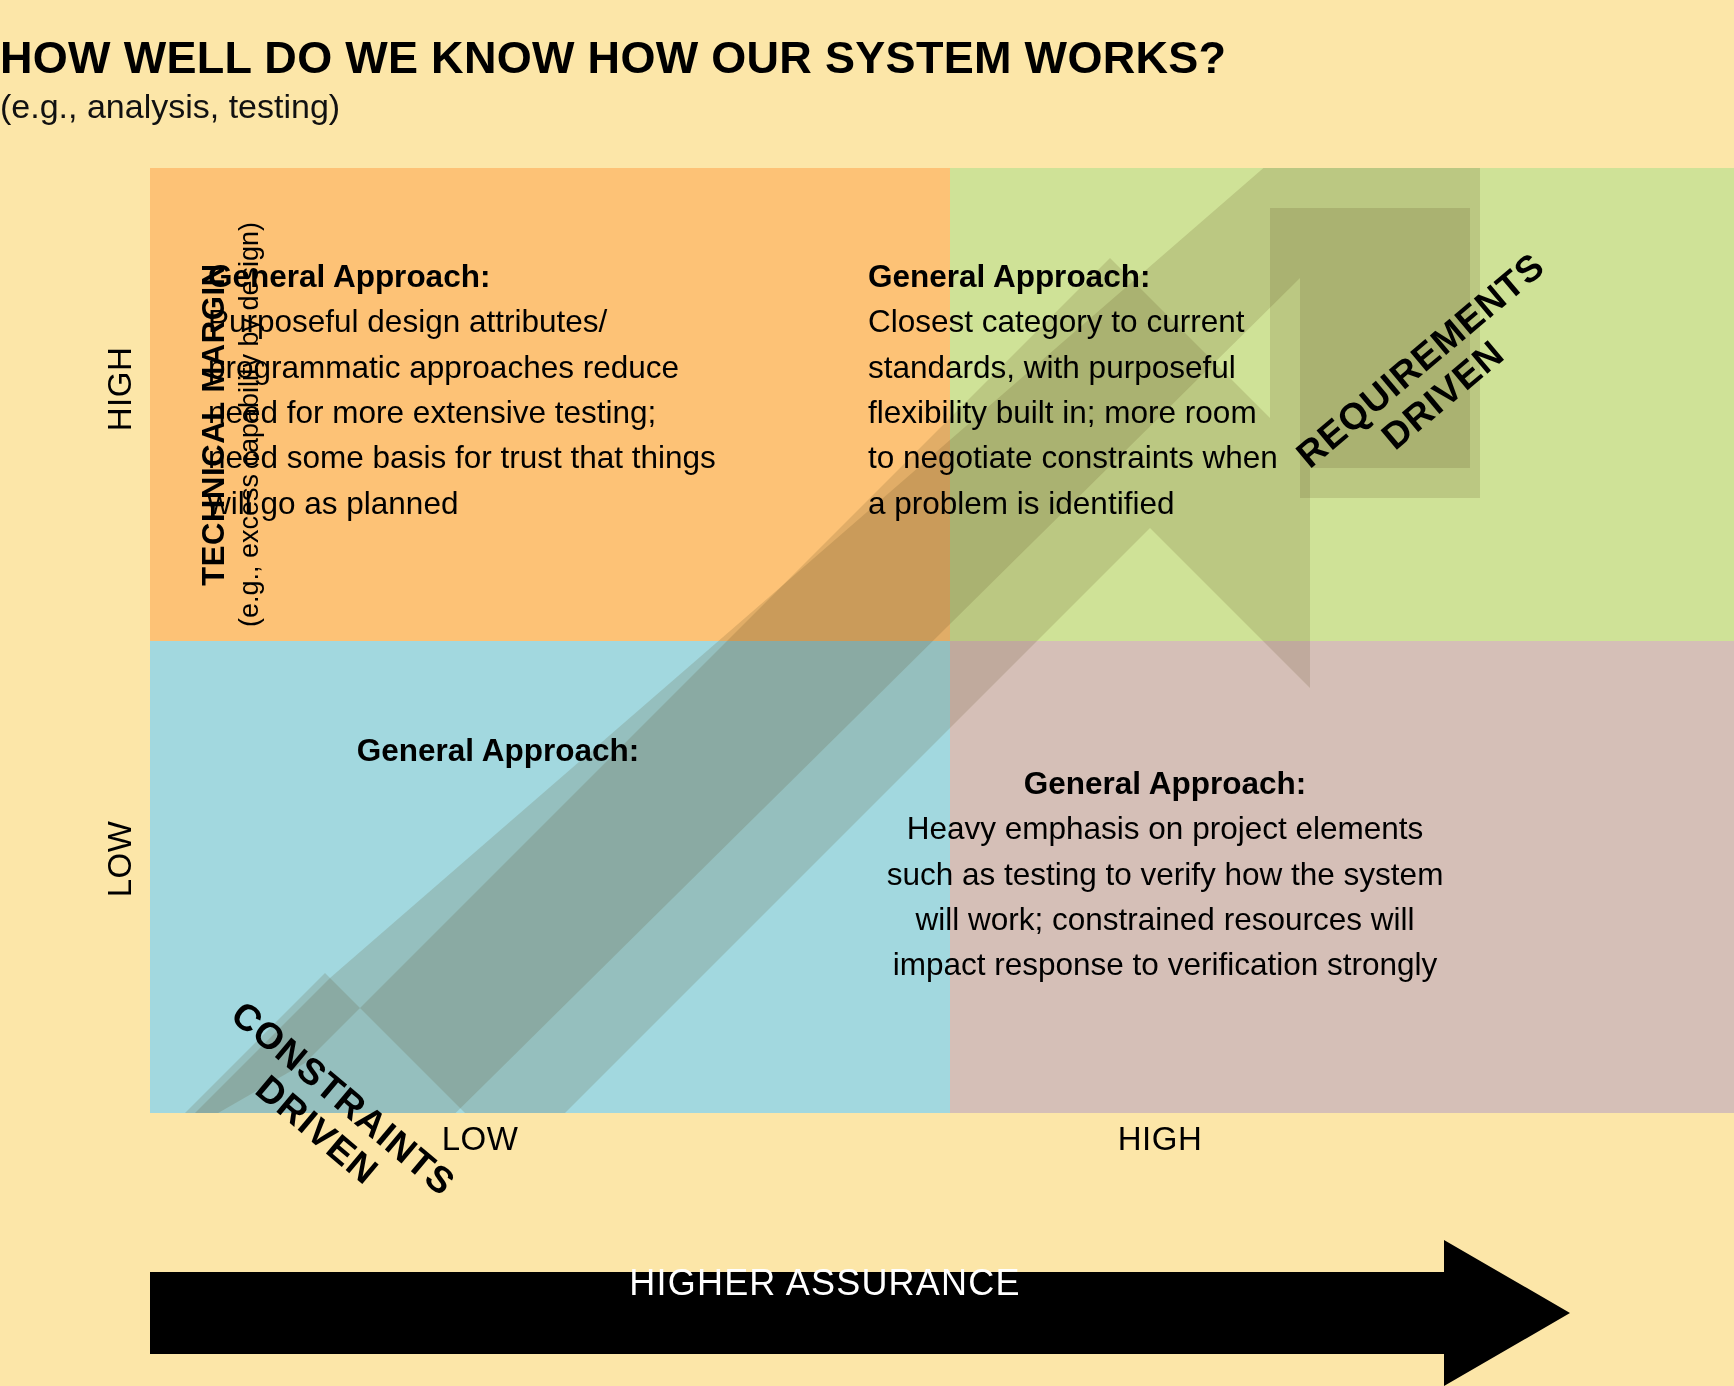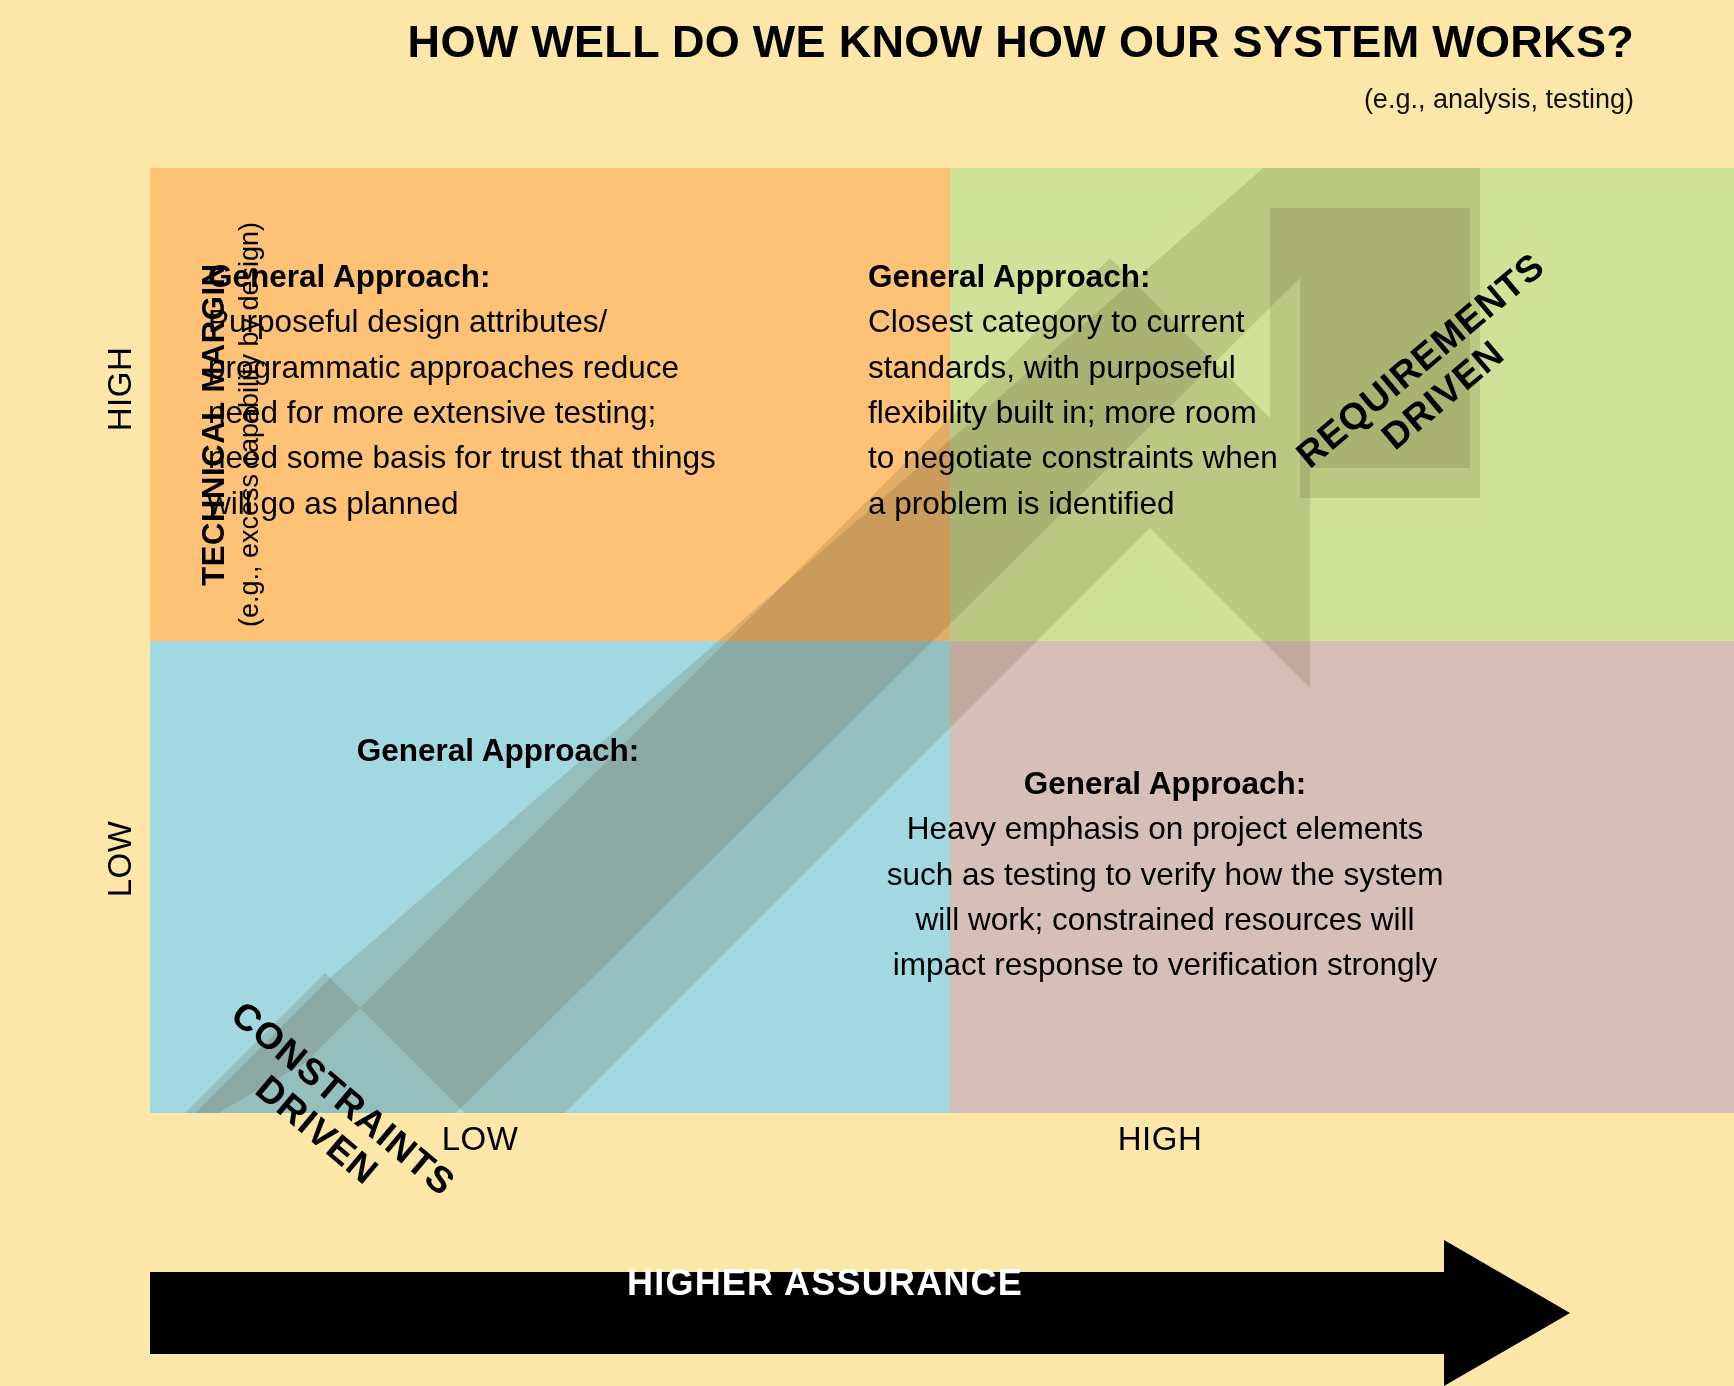--- a/index.html
+++ b/index.html
@@ -5,31 +5,31 @@
   html, body { margin:0; padding:0; }
   body {
     width:1734px; height:1386px;
     background:#FCE6A8;
     font-family:"Liberation Sans", sans-serif;
     overflow:hidden;
     position:relative;
   }
   
   #title-block {
-    position:absolute; left:0; top:18px; width:1634px;
-    text-align:right;
+    position:absolute; left:0; top:34px; width:1634px;
+    text-align:left;
   }
   #main-title {
     font-size:45px; font-weight:bold; color:#000;
     letter-spacing:0.3px; line-height:1.05;
     display:block;
   }
   #sub-title {
-    font-size:27px; font-weight:normal; color:#111;
-    display:block; margin-top:20px; line-height:1.05;
+    font-size:34px; font-weight:normal; color:#111;
+    display:block; margin-top:8px; line-height:1.05;
   }
 
   
   #matrix {
     position:absolute; left:150px; top:168px;
     width:1600px; height:945px;
   }
   .quad {
     position:absolute; width:50%; height:50%;
     box-sizing:border-box;
@@ -125,21 +125,21 @@
   #x-low  { left:400px;  top:1120px; width:160px; }
   #x-high { left:1080px; top:1120px; width:160px; }
 
   #x-arrow-wrap {
     position:absolute; left:150px; top:1240px;
     width:1584px; height:146px;
   }
   #x-arrow-label {
     position:absolute; left:150px; top:1262px;
     width:1350px; text-align:center;
-    color:#FFFFFF; font-weight:bold; font-size:36px;
+    color:#FFFFFF; font-weight:normal; font-size:36px;
     letter-spacing:1.2px;
     z-index:4;
   }
 </style>
 </head>
 <body>
 
 <div id="title-block">
   <span id="main-title">HOW WELL DO WE KNOW HOW OUR SYSTEM WORKS?</span>
   <span id="sub-title">(e.g., analysis, testing)</span>

